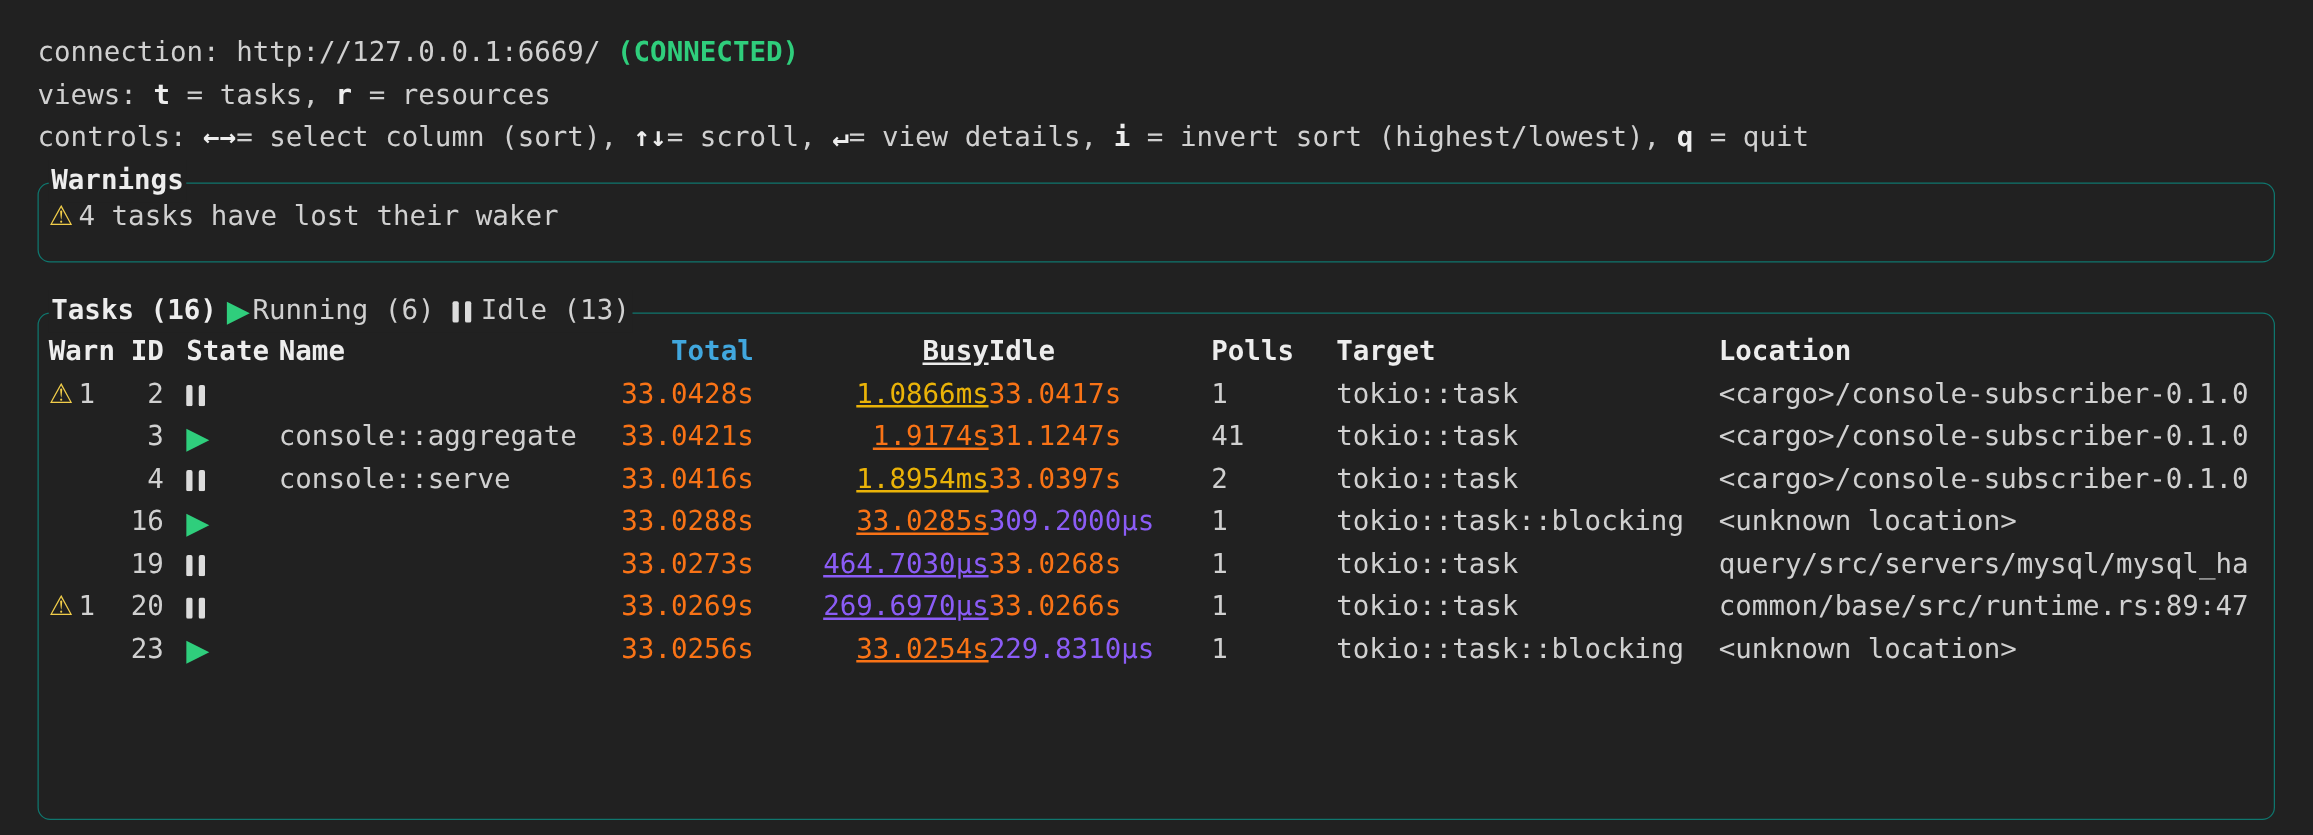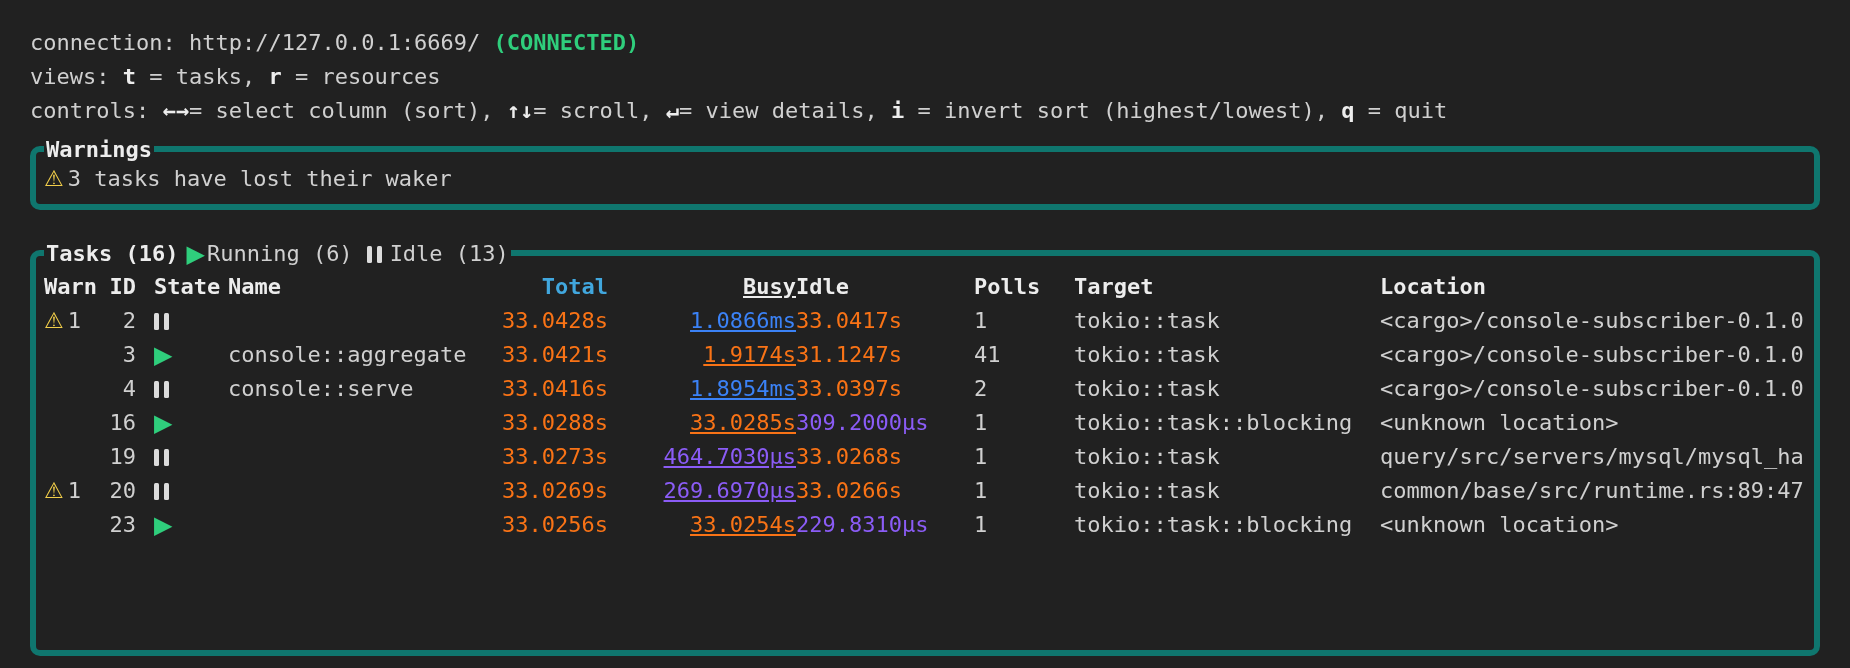--- a/index.html
+++ b/index.html
@@ -10,21 +10,21 @@
     font-size:22px;line-height:34px;
     padding:26px 30px 0 30px;overflow:hidden;
   }
   .hdr-line{white-space:pre;}
   .bold{font-weight:bold;color:#ededed;}
   .green{color:#2fce7c;}
   .key{font-weight:bold;color:#ededed;}
   .arrow{font-weight:bold;color:#ededed;}
 
   .panel{
-    position:relative;border:6px solid #0f766e;border-radius:10px;
+    position:relative;border:1px solid #0f766e;border-radius:10px;
     padding:10px 6px 12px 6px;
   }
   .panel-title{
     position:absolute;top:-19px;left:8px;background:#212121;
     padding:0 2px;font-weight:bold;color:#ededed;white-space:pre;
     display:flex;align-items:center;
   }
   #warnings-panel{margin-top:18px;height:64px;box-sizing:border-box;}
   #tasks-panel{margin-top:40px;height:406px;box-sizing:border-box;padding-top:14px;}
 
@@ -49,37 +49,37 @@
   .c-name{width:240px;}
   .c-total{width:140px;text-align:right;}
   .c-busy{width:188px;text-align:right;text-decoration:underline;}
   .c-idle{width:158px;text-align:left;}
   .c-polls{width:100px;padding-left:20px;text-align:left;}
   .c-target{width:306px;}
   .c-location{flex:1 1 auto;}
   .thead .c-warn,.thead .c-state{display:block;}
   .sorted{color:#41a7de;}
   .dur-s{color:#f97316;}
-  .dur-ms{color:#3b82f6;}
+  .dur-ms{color:#eab308;}
   .dur-us{color:#8b5cf6;}
 </style>
 </head>
 <body>
 
 <div class="hdr-line"><span>connection: </span><span>http://127.0.0.1:6669/ </span><span class="green bold">(CONNECTED)</span></div>
 
 <div class="hdr-line"><span>views: </span><span class="key">t</span><span> = tasks, </span><span class="key">r</span><span> = resources</span></div>
 
 <div class="hdr-line"><span>controls: </span><span class="arrow">←→</span><span>= select column (sort), </span><span class="arrow">↑↓</span><span>= scroll, </span><span class="arrow">↵</span><span>= view details, </span><span class="key">i</span><span> = invert sort (highest/lowest), </span><span class="key">q</span><span> = quit</span></div>
 
 <div class="panel" id="warnings-panel">
   <div class="panel-title">Warnings</div>
   <div class="warn-row">
     <span class="warn-icon">⚠</span>
-      <span>3 tasks have lost their waker</span>
+      <span>4 tasks have lost their waker</span>
   </div>
 </div>
 
 <div class="panel" id="tasks-panel">
   <div class="panel-title t-title">
     <span class="t-title-label">Tasks (16)</span><span class="play-icon">▶</span><span class="t-title-normal">Running (6)</span><span class="pause-icon"><i></i><i></i></span><span class="t-title-normal">Idle (13)</span>
   </div>
   <div id="task-table">
       <div class="trow thead"><div class="cell c-warn">Warn</div><div class="cell c-id">ID</div><div class="cell c-state">State</div><div class="cell c-name">Name</div><div class="cell c-total sorted">Total</div><div class="cell c-busy">Busy</div><div class="cell c-idle">Idle</div><div class="cell c-polls">Polls</div><div class="cell c-target">Target</div><div class="cell c-location">Location</div></div>
       <div class="trow"><div class="cell c-warn"><span class="warn-icon">⚠</span><span>1</span></div><div class="cell c-id">2</div><div class="cell c-state"><span class="pause-icon"><i></i><i></i></span></div><div class="cell c-name"></div><div class="cell c-total dur-s">33.0428s</div><div class="cell c-busy dur-ms">1.0866ms</div><div class="cell c-idle dur-s">33.0417s</div><div class="cell c-polls">1</div><div class="cell c-target">tokio::task</div><div class="cell c-location">&lt;cargo&gt;/console-subscriber-0.1.0</div></div>

